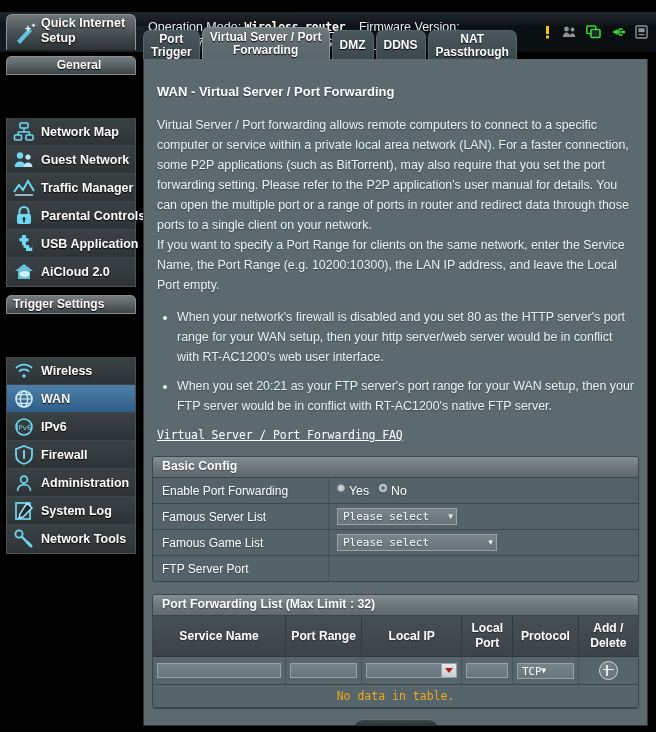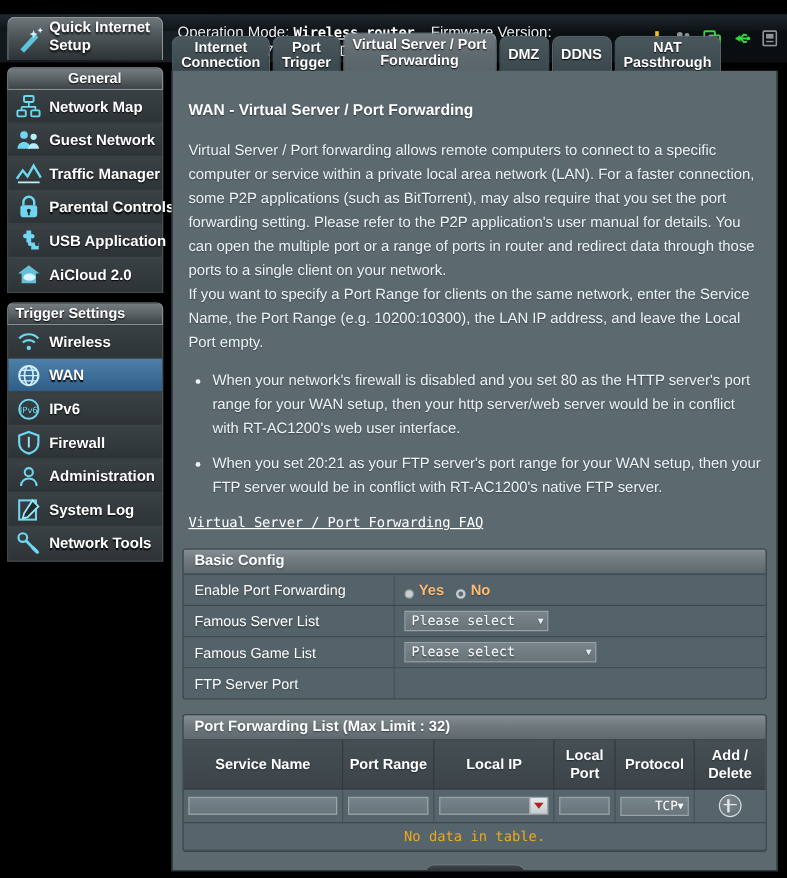--- a/index.html
+++ b/index.html
@@ -117,20 +117,21 @@
   .group-head.adv {
     margin-top: 8px;
     text-align: left;
     padding-left: 6px;
   }
   .menu {
     background: #2c3234;
     border: 1px solid #4a5154;
     border-top: none;
     box-sizing: border-box;
+    margin-top: 43px;
   }
   .mitem {
     position: relative;
     display: flex;
     align-items: center;
     min-height: 28px;
     padding: 2px 2px 2px 34px;
     border-bottom: 1px solid #3e4548;
     box-sizing: border-box;
     background: linear-gradient(180deg,#3a4144 0%,#2e3436 100%);
@@ -283,21 +284,21 @@
     flex: 1;
     padding-left: 8px;
     display: flex;
     align-items: center;
     gap: 6px;
     color: #ffffff;
     font-size: 12.3px;
   }
 
   .radio-set { display: flex; align-items: center; gap: 10px; }
-  .radio { display: flex; align-items: flex-end; gap: 4px; color:#fdba74; font-size:12.3px; text-shadow:0 1px 1px #3b4449;font-weight:bold;}
+  .radio { display: flex; align-items: flex-start; gap: 4px; color:#ffffff; font-size:12.3px; text-shadow:0 1px 1px #3b4449;}
   .dot {
     width: 8px; height: 8px; border-radius: 50%;
     box-sizing: border-box;
     display: inline-block;
   }
   .dot.on  { background: #c8ced1; border: 1px solid #8e9699; }
   .dot.off { background: #5d6a71; border: 2px solid #c3cace; }
 
   .selectbox {
     height: 17px;
@@ -385,21 +386,21 @@
     border-right: 4px solid transparent;
     border-top: 5px solid #b02020;
   }
   .proto-select {
     height: 16px;
     background: linear-gradient(180deg,#76838a 0%,#68757b 100%);
     border: 1px solid #9aa4a8;
     box-sizing: border-box;
     display: flex;
     align-items: center;
-    justify-content: flex-end;
+    justify-content: flex-start;
     padding: 0 3px 0 4px;
     font-family: "DejaVu Sans Mono", monospace;
     font-size: 10.5px;
     color: #ffffff;
   }
   .proto-select .caret { font-size: 8px; }
   .addbtn {
     width: 17px; height: 17px;
     border-radius: 50%;
     border: 1.5px solid #d5dade;
@@ -659,26 +660,20 @@
             <path d="M8.5 8.5 L19 19" stroke="#6fd7f2" stroke-width="2.4" fill="none"></path>
             <path d="M15 13l4 4-2 2-4-4z" fill="#6fd7f2"></path>
           </svg>
         </span>
         <span class="mlabel">Network Tools</span>
       </div>
     </div>
   </div>
 
   <div class="tabs">
-    <div class="tab">
-      <span class="two">
-        <span>Internet</span>
-        <span>Connection</span>
-      </span>
-    </div>
     <div class="tab">
       <span class="two">
         <span>Port</span>
         <span>Trigger</span>
       </span>
     </div>
     <div class="tab active">
       <span class="two">
         <span>Virtual Server / Port</span>
         <span>Forwarding</span>

